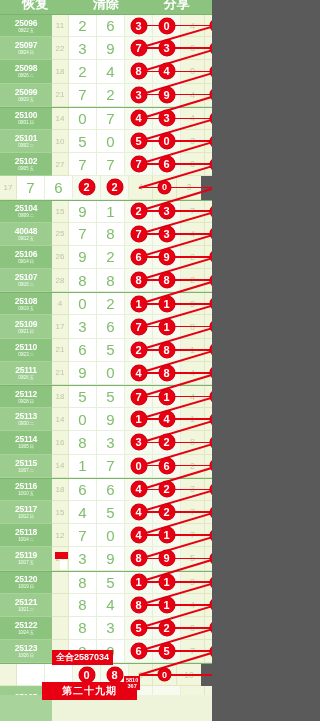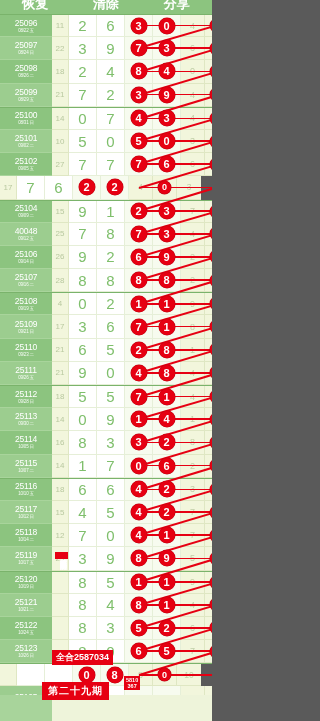--- a/index.html
+++ b/index.html
@@ -37,21 +37,21 @@
   
   .c-issue{
     width:52px;flex:0 0 52px;
     background:#8cc47f;
     color:#ffffff;
     display:flex;flex-direction:column;align-items:center;justify-content:center;
     box-sizing:border-box;
     border-bottom:1px solid #a8d49b;
   }
   .row.alt .c-issue{background:#9ccd8f;}
-  .issue-no{font-size:8.5px;font-weight:normal;line-height:9px;letter-spacing:-.2px;}
+  .issue-no{font-size:8.5px;font-weight:bold;line-height:9px;letter-spacing:-.2px;}
   .issue-date{font-size:4.5px;line-height:5px;opacity:.92;letter-spacing:-.2px;}
 
   .c-small{
     width:17px;flex:0 0 17px;
     background:#f2f6dc;
     color:#b9c9a0;
     font-size:8px;
     display:flex;align-items:center;justify-content:center;
     border-bottom:1px solid #dfe7c3;
     border-right:1px solid #dfe7c3;
@@ -116,21 +116,21 @@
     position:absolute;left:52px;top:650px;
     background:#e60012;color:#ffffff;
     font-size:9px;font-weight:bold;
     padding:1px 4px;white-space:nowrap;
     z-index:8;
   }
   .periodtag{
     position:absolute;left:42px;top:682px;
     background:#e60012;color:#ffffff;
     font-size:10px;font-weight:bold;
-    padding:2px 6px;white-space:nowrap;
+    padding:2px 20px;white-space:nowrap;
     z-index:8;
     letter-spacing:1px;
   }
   .minitag{
     position:absolute;left:124px;top:676px;
     background:#e60012;color:#ffffff;
     font-size:5.5px;font-weight:bold;line-height:6px;
     padding:1px 2px;text-align:center;
     z-index:8;
   }

